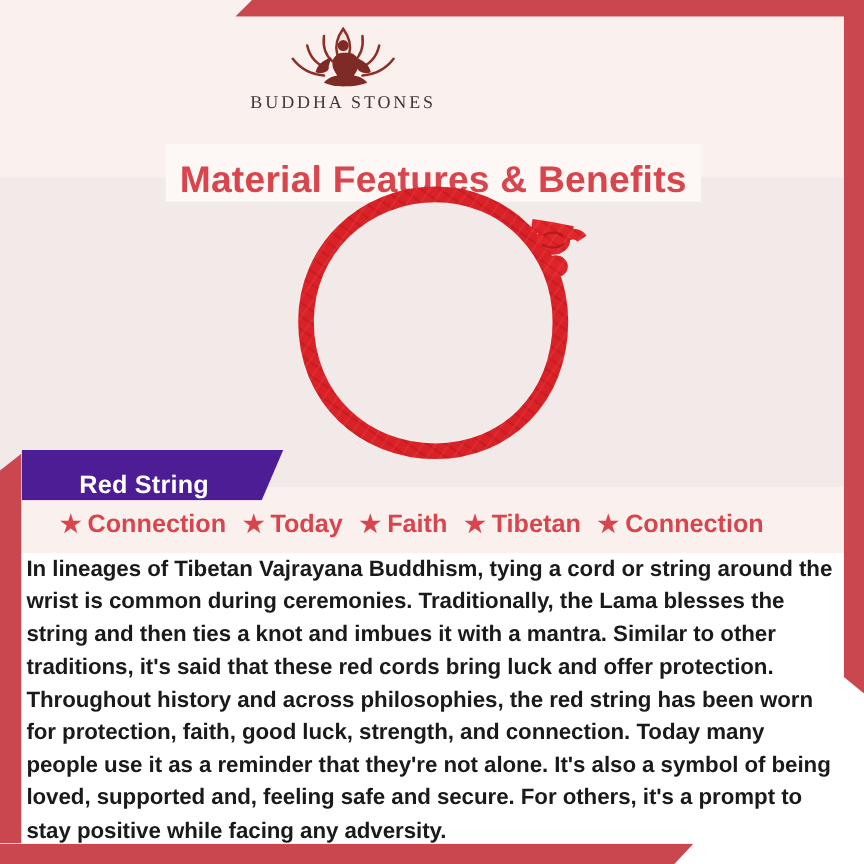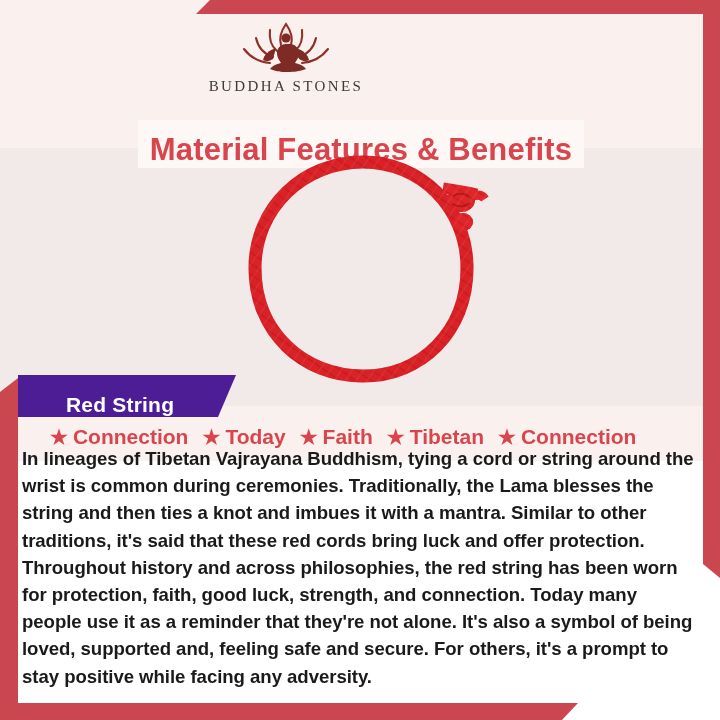--- a/index.html
+++ b/index.html
@@ -156,21 +156,21 @@
   .feature:last-child { margin-right: 0; }
   .feature .star {
     font-size: 20px;
     line-height: 1;
     margin-right: 5px;
   }
 
   
   .body-copy {
     position: absolute;
-    left: 22px; top: 445px;
+    left: 22px; top: 460px;
     width: 672px;
     font-size: 18.6px;
     font-weight: bold;
     line-height: 27.2px;
     color: #1a1a1a;
     letter-spacing: -0.05px;
   }
 </style>
 </head>
 <body>

